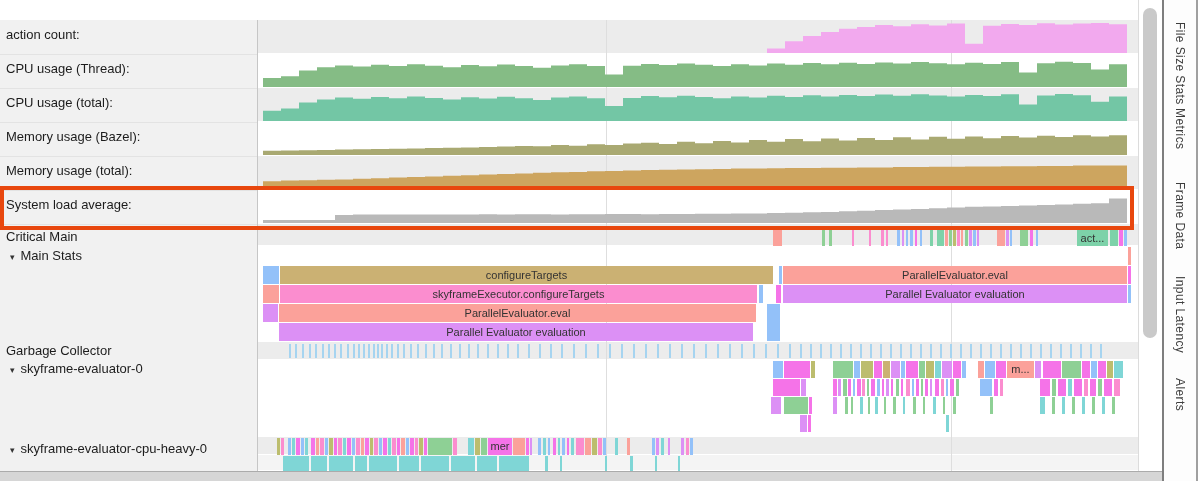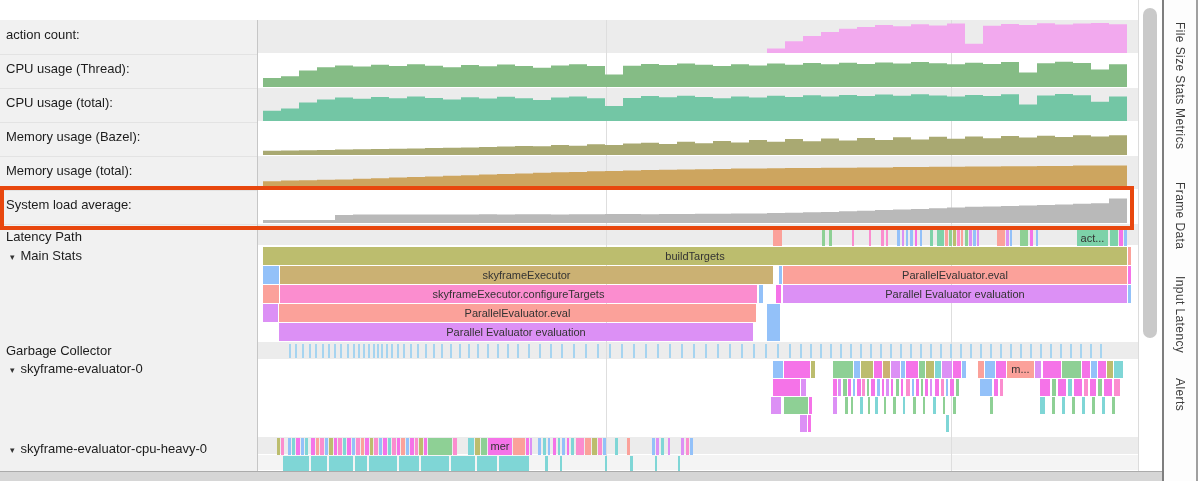--- a/index.html
+++ b/index.html
@@ -40,21 +40,21 @@
       <div class="sep" style="top:102px"></div>
         <div class="sep" style="top:136px"></div>
       <div class="sep" style="top:170px"></div>
         <div class="sep" style="top:204px"></div>
       <div class="label-item" style="top:7px">action count:</div>
       <div class="label-item" style="top:41px">CPU usage (Thread):</div>
       <div class="label-item" style="top:75px">CPU usage (total):</div>
       <div class="label-item" style="top:109px">Memory usage (Bazel):</div>
       <div class="label-item" style="top:143px">Memory usage (total):</div>
       <div class="label-item" style="top:177px">System load average:</div>
-      <div class="label-item" style="top:209px">Latency Path</div>
+      <div class="label-item" style="top:209px">Critical Main</div>
       <div class="label-item indent" style="top:228px"><span class="tri">▾</span><span>Main Stats</span></div>
       <div class="label-item" style="top:323px">Garbage Collector</div>
       <div class="label-item indent" style="top:341px"><span class="tri">▾</span><span>skyframe-evaluator-0</span></div>
       <div class="label-item indent" style="top:421px"><span class="tri">▾</span><span>skyframe-evaluator-cpu-heavy-0</span></div>
     </div>
 
     <div class="track" id="track">
       <div class="rowbg" style="top:20px;height:34px;background:#ececec"></div>
       <div class="rowbg" style="top:88px;height:34px;background:#ececec"></div>
       <div class="rowbg" style="top:156px;height:34px;background:#ececec"></div>
@@ -109,24 +109,23 @@
         <div class="bar" style="left: 739px; top: 230px; width: 8px; height: 16px; background: rgb(251, 161, 154); line-height: 16px;"></div>
         <div class="bar" style="left: 748px; top: 230px; width: 3px; height: 16px; background: rgb(220, 144, 245); line-height: 16px;"></div>
         <div class="bar" style="left: 752px; top: 230px; width: 2px; height: 16px; background: rgb(147, 193, 249); line-height: 16px;"></div>
         <div class="bar" style="left: 762px; top: 230px; width: 8px; height: 16px; background: rgb(142, 208, 149); line-height: 16px;"></div>
         <div class="bar" style="left: 772px; top: 230px; width: 3px; height: 16px; background: rgb(245, 115, 232); line-height: 16px;"></div>
         <div class="bar" style="left: 778px; top: 230px; width: 2px; height: 16px; background: rgb(147, 193, 249); line-height: 16px;"></div>
         <div class="bar" style="left: 819px; top: 230px; width: 31px; height: 16px; background: rgb(125, 210, 169); line-height: 16px;">act...</div>
         <div class="bar" style="left: 852px; top: 230px; width: 8px; height: 16px; background: rgb(125, 210, 169); line-height: 16px;"></div>
         <div class="bar" style="left: 861px; top: 230px; width: 4px; height: 16px; background: rgb(245, 115, 232); line-height: 16px;"></div>
         <div class="bar" style="left: 866px; top: 230px; width: 3px; height: 16px; background: rgb(147, 193, 249); line-height: 16px;"></div>
-        <div class="bar" style="left: 5px; top: 247px; width: 864px; height: 18px; background: rgb(188, 189, 110); line-height: 18px;">buildTargets</div>
         <div class="bar" style="left: 870px; top: 247px; width: 3px; height: 18px; background: rgb(251, 161, 154); line-height: 18px;"></div>
         <div class="bar" style="left: 5px; top: 266px; width: 16px; height: 18px; background: rgb(147, 193, 249); line-height: 18px;"></div>
-        <div class="bar" style="left: 22px; top: 266px; width: 493px; height: 18px; background: rgb(203, 177, 115); line-height: 18px;">skyframeExecutor</div>
+        <div class="bar" style="left: 22px; top: 266px; width: 493px; height: 18px; background: rgb(203, 177, 115); line-height: 18px;">configureTargets</div>
         <div class="bar" style="left: 521px; top: 266px; width: 3px; height: 18px; background: rgb(147, 193, 249); line-height: 18px;"></div>
         <div class="bar" style="left: 525px; top: 266px; width: 344px; height: 18px; background: rgb(251, 161, 154); line-height: 18px;">ParallelEvaluator.eval</div>
         <div class="bar" style="left: 870px; top: 266px; width: 3px; height: 18px; background: rgb(245, 115, 232); line-height: 18px;"></div>
         <div class="bar" style="left: 5px; top: 285px; width: 16px; height: 18px; background: rgb(251, 161, 154); line-height: 18px;"></div>
         <div class="bar" style="left: 22px; top: 285px; width: 477px; height: 18px; background: rgb(251, 141, 207); line-height: 18px;">skyframeExecutor.configureTargets</div>
         <div class="bar" style="left: 501px; top: 285px; width: 4px; height: 18px; background: rgb(147, 193, 249); line-height: 18px;"></div>
         <div class="bar" style="left: 518px; top: 285px; width: 5px; height: 18px; background: rgb(245, 115, 232); line-height: 18px;"></div>
         <div class="bar" style="left: 525px; top: 285px; width: 344px; height: 18px; background: rgb(220, 144, 245); line-height: 18px;">Parallel Evaluator evaluation</div>
         <div class="bar" style="left: 870px; top: 285px; width: 3px; height: 18px; background: rgb(147, 193, 249); line-height: 18px;"></div>
         <div class="bar" style="left: 5px; top: 304px; width: 15px; height: 18px; background: rgb(220, 144, 245); line-height: 18px;"></div>

